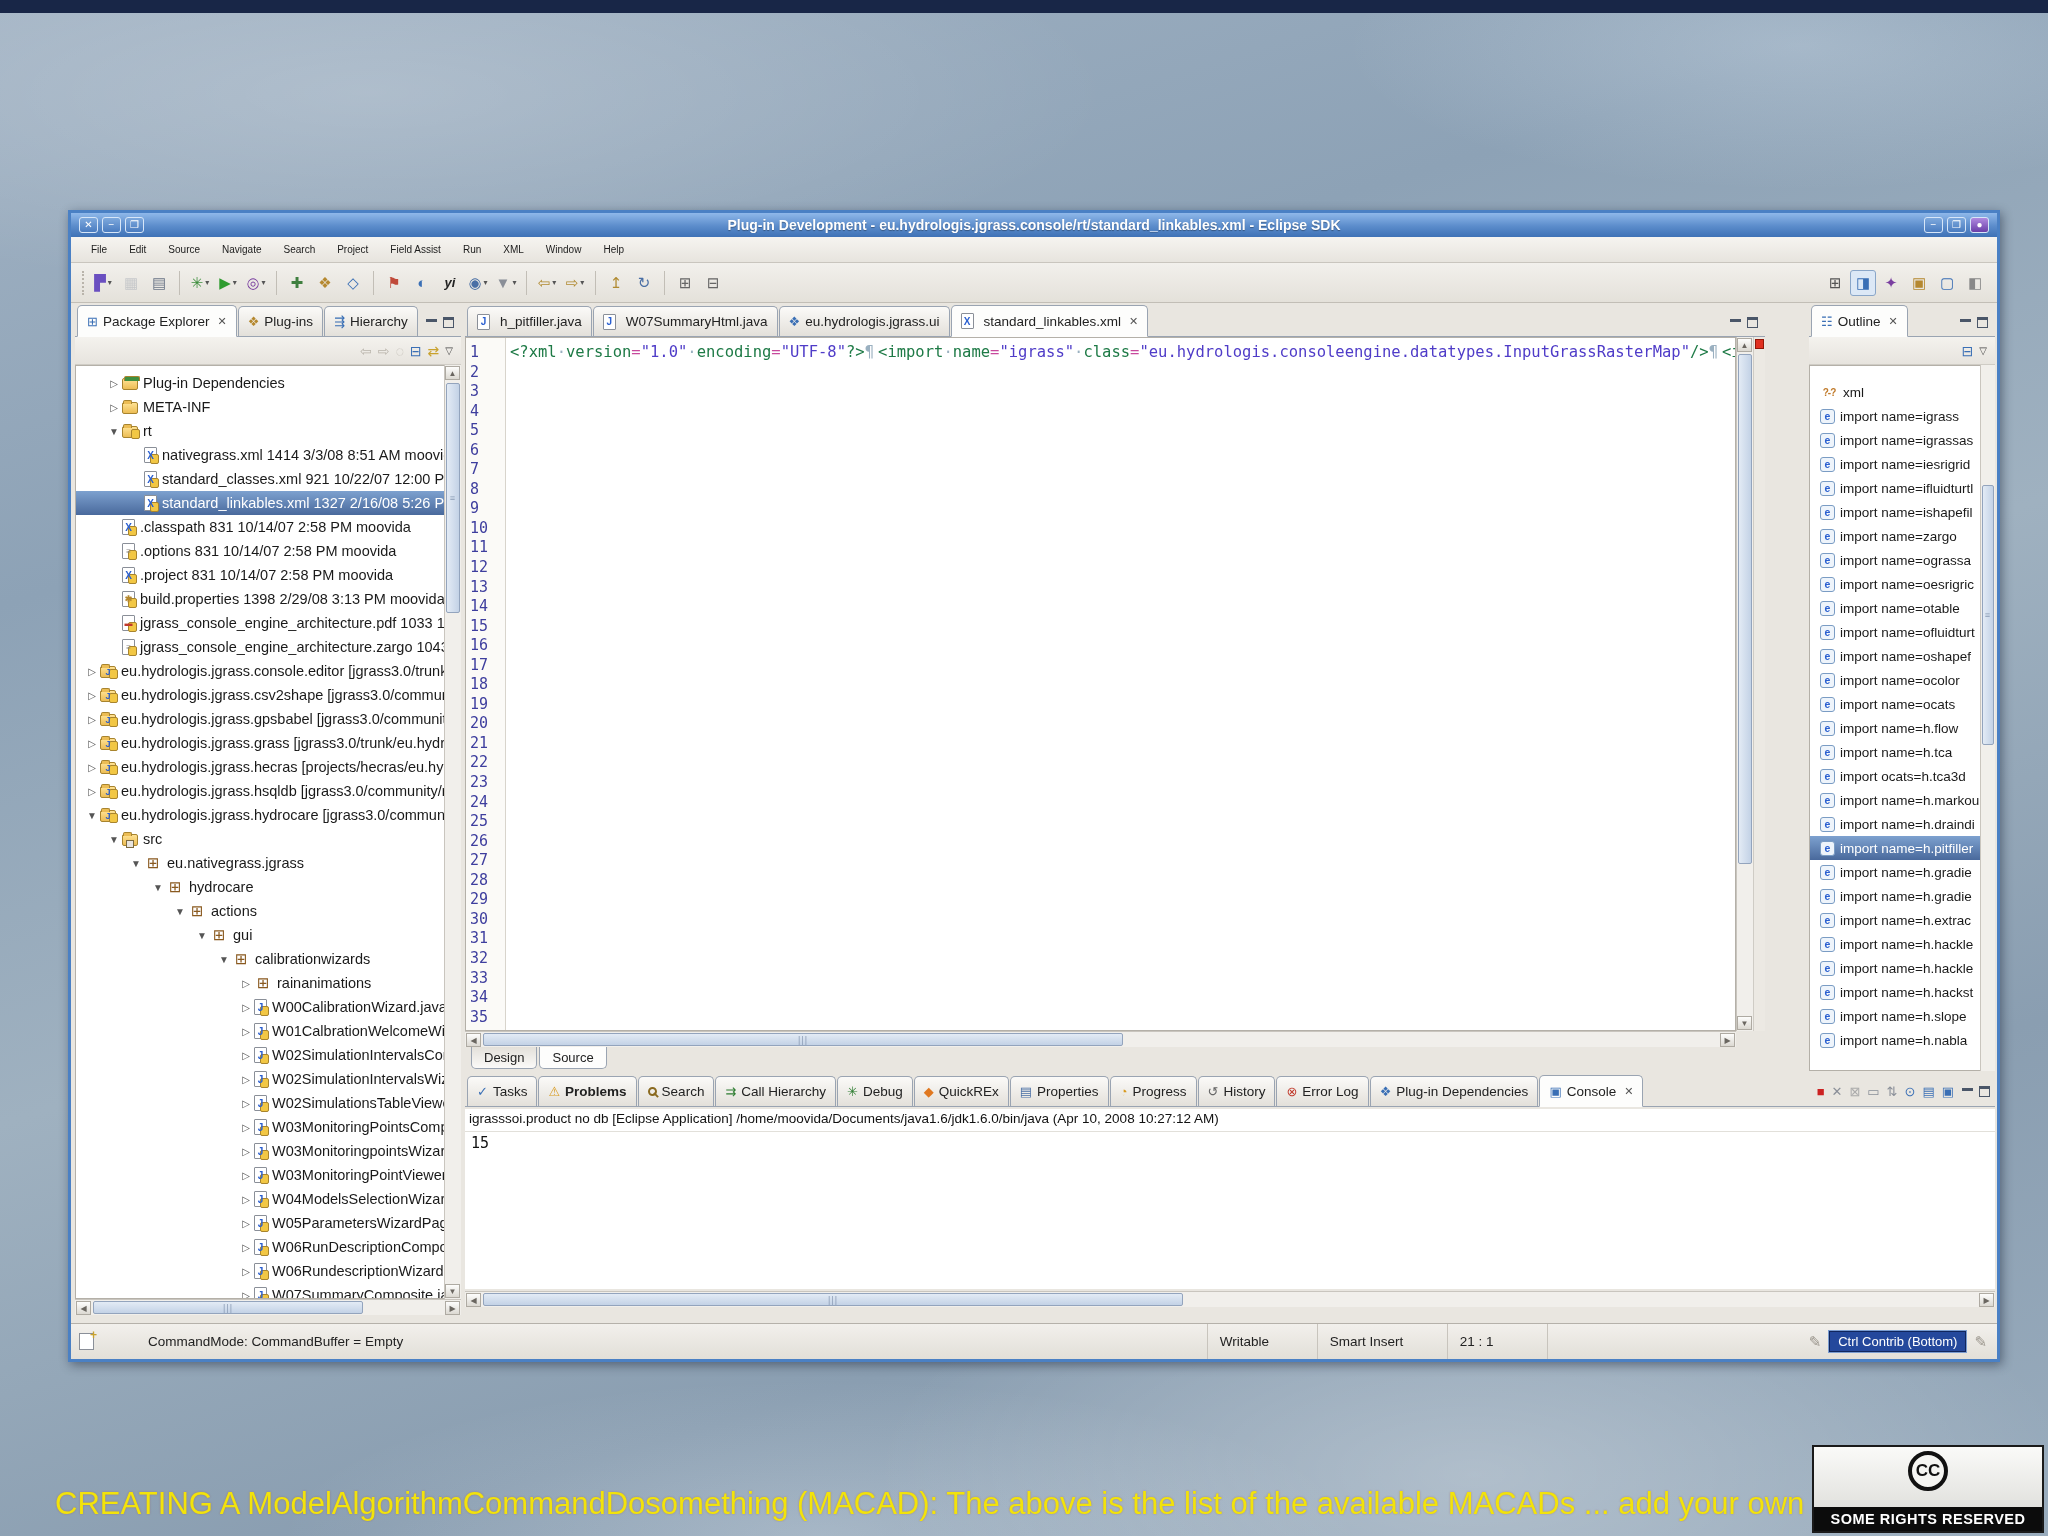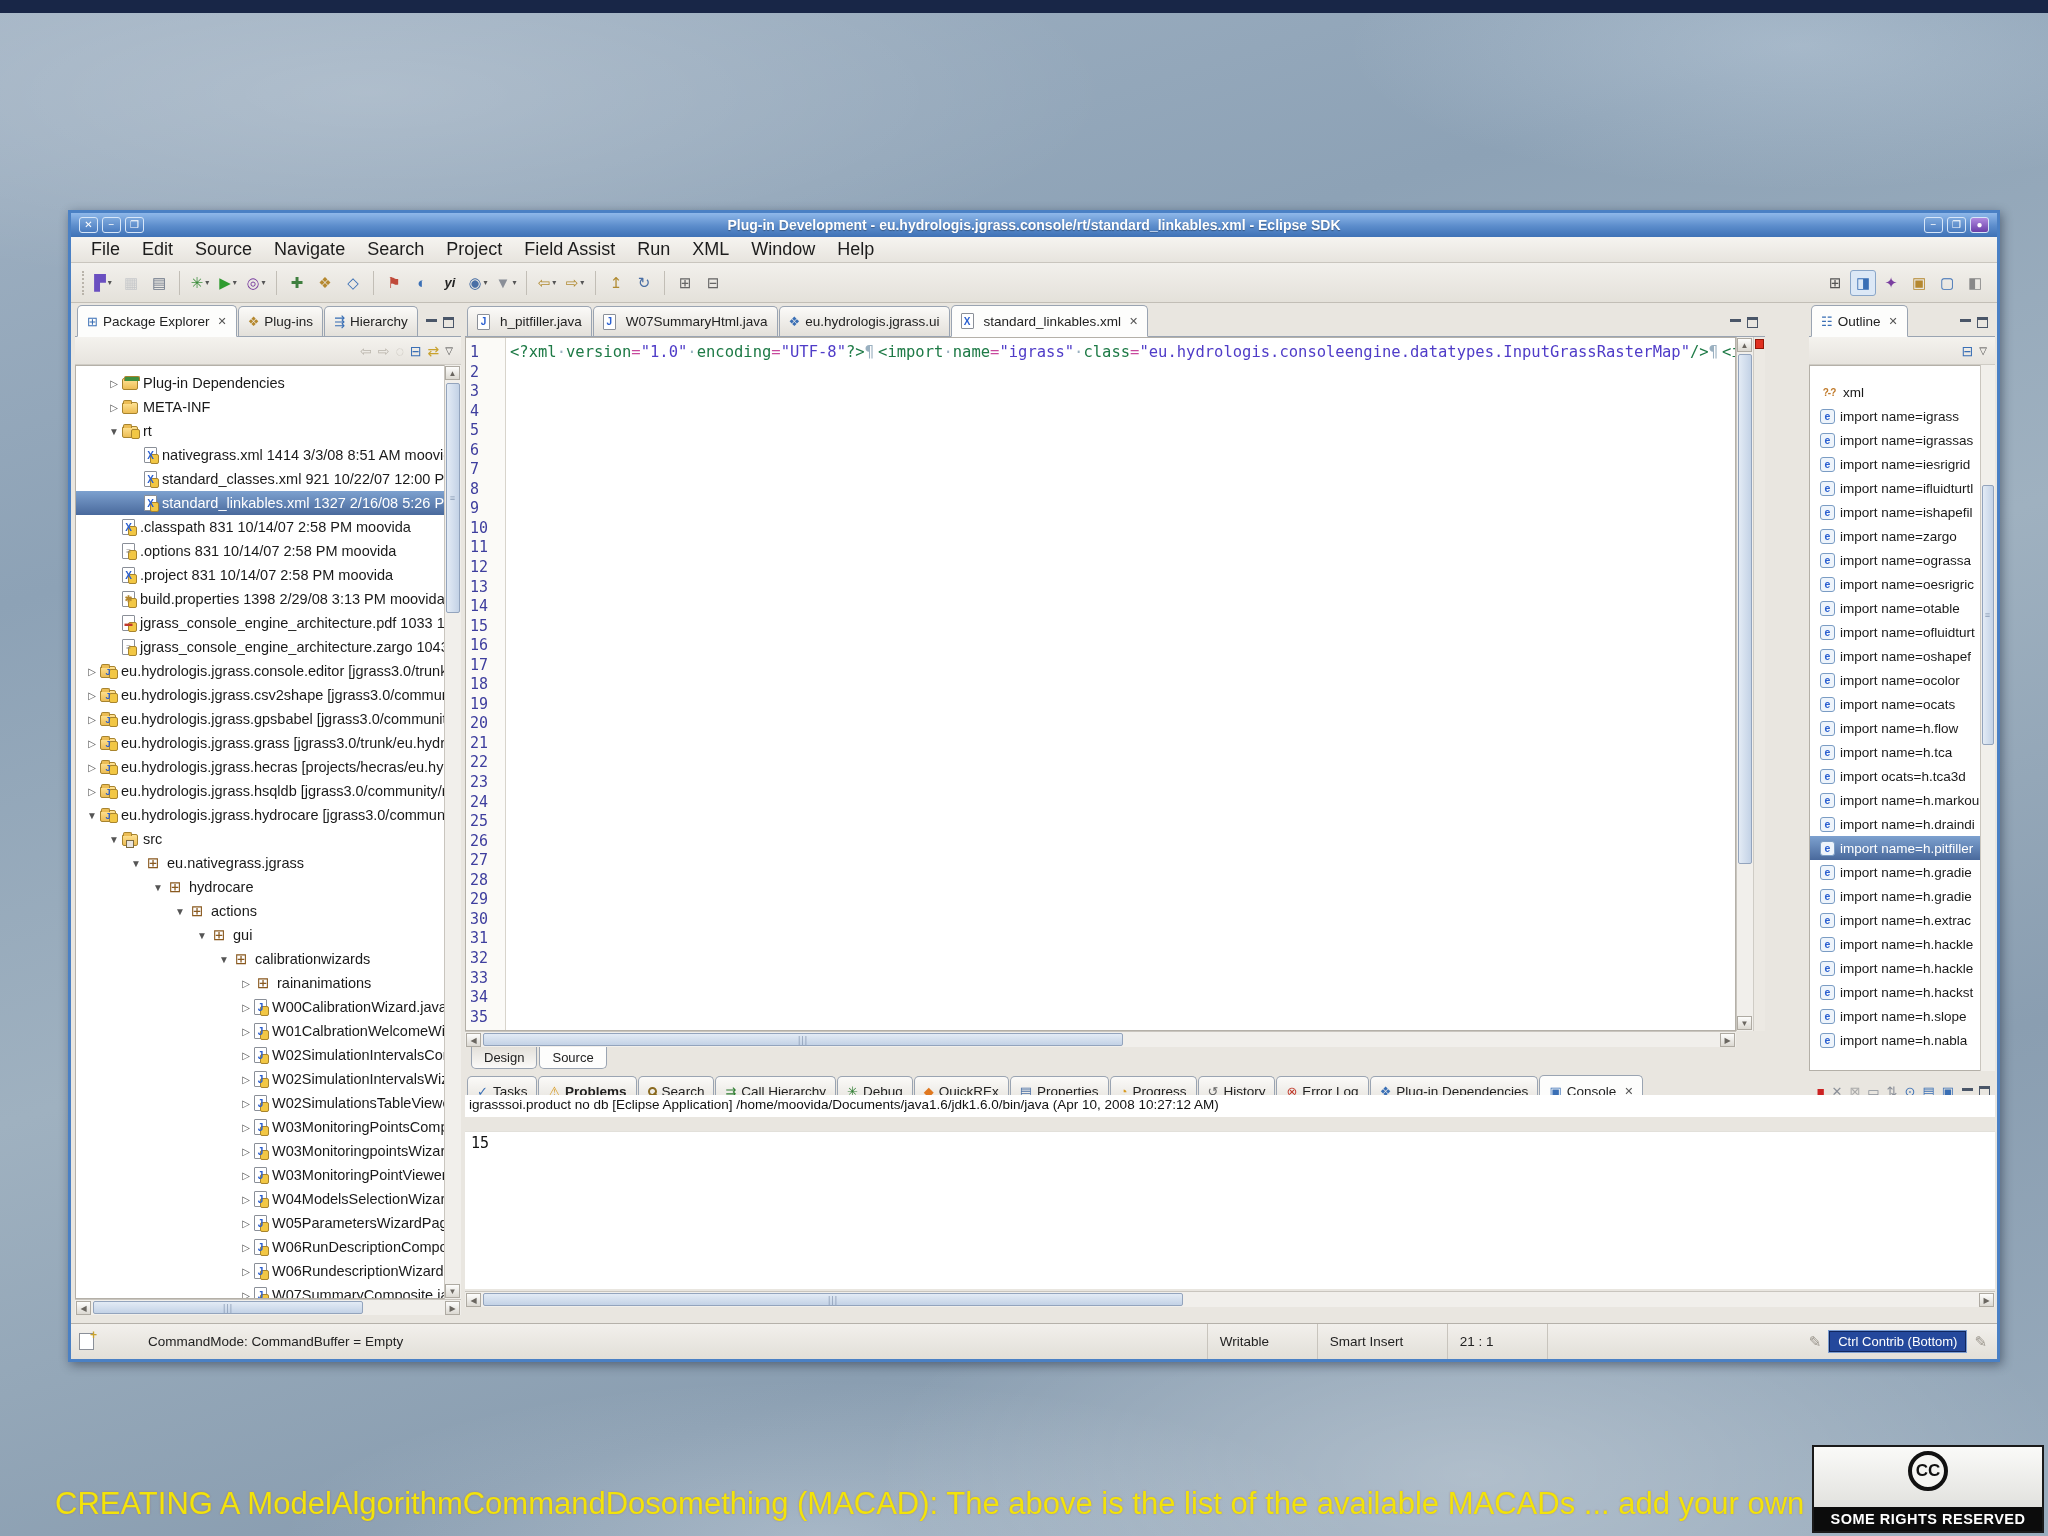--- a/index.html
+++ b/index.html
@@ -29,21 +29,21 @@
   .eclipse{position:absolute;left:68px;top:210px;width:1932px;height:1152px;background:#e9e6e0;
     border:3px solid #4a80c4;box-shadow:2px 3px 10px rgba(10,20,40,.45);}
   .titlebar{position:absolute;left:0;top:0;right:0;height:24px;
     background:linear-gradient(#8fb8ea,#5b8ccb 55%,#3f72b6);display:flex;align-items:center;padding:0 6px;}
   .tb-title{flex:1;text-align:center;color:#fff;font-size:14px;font-weight:bold;white-space:nowrap;overflow:hidden;
     text-shadow:0 1px 1px rgba(0,0,0,.35);}
   .cap-btn{width:19px;height:16px;margin:0 2px;border:1px solid #d7e6f8;border-radius:3px;
     background:linear-gradient(#7ea9dd,#4a7cc0);color:#fff;font-size:10px;line-height:14px;text-align:center;flex:none;}
   .menubar{position:absolute;left:0;top:24px;right:0;height:26px;background:linear-gradient(#f6f4f0,#e7e4de);
     border-bottom:1px solid #c9c5be;display:flex;align-items:center;padding:0 10px;gap:2px;}
-  .menu-item{padding:2px 10px;font-size:18px;color:#1c1c1c;white-space:nowrap;}
+  .menu-item{padding:2px 10px;font-size:10px;color:#1c1c1c;white-space:nowrap;}
   .toolbar{position:absolute;left:0;top:50px;right:0;height:40px;background:linear-gradient(#f2f0ec,#e4e1da);
     border-bottom:1px solid #c2beb6;display:flex;align-items:center;padding:0 8px;}
   .tb-btn{height:26px;min-width:26px;display:flex;align-items:center;justify-content:center;margin:0 1px;
     border:1px solid transparent;border-radius:3px;font-size:15px;}
   .tb-btn.active{border-color:#8aa6c8;background:#dce8f6;}
   .tb-btn .dd{font-size:8px;color:#555;margin-left:2px;}
   .tb-btn.dis{opacity:.38;}
   .tb-sep{width:1px;height:24px;background:#c2beb6;margin:0 6px;}
   .tb-handle{width:4px;height:24px;margin:0 3px;border-left:2px dotted #b9b4ab;}
   .tb-right{margin-left:auto;display:flex;align-items:center;}
@@ -100,21 +100,21 @@
   .t-tag{color:#1e7a46;} .t-attr{color:#1e7a46;} .t-val{color:#4f3cc8;} .t-eq{color:#c8489c;}
   .t-ws{color:#9ab0c0;} .t-pil{color:#9ab0c0;}
   .ed-vscroll{position:absolute;right:12px;top:32px;bottom:40px;width:17px;background:#f1efeb;border-left:1px solid #c9c5be;}
   .ruler{position:absolute;right:0;top:32px;bottom:40px;width:12px;background:#ece9e3;border-left:1px solid #cfccc5;}
   .red-marker{position:absolute;right:1px;top:2px;width:9px;height:10px;background:#e03020;border:1px solid #901808;}
   .ds-tabs{position:absolute;left:0;bottom:0;height:24px;display:flex;align-items:flex-start;padding-left:6px;}
   .ds-tab{height:22px;padding:0 12px;border:1px solid #9aa4b2;border-top:none;border-radius:0 0 5px 5px;
     background:linear-gradient(#e3e0da,#fbfaf8);font-size:13px;display:flex;align-items:center;color:#222;margin-right:2px;}
   .ds-tab.active{background:#fdfdfc;}
   
-  .console-header{position:absolute;left:0;right:0;top:20px;height:22px;font-size:13.5px;color:#111;
+  .console-header{position:absolute;left:0;right:0;top:34px;height:22px;font-size:13.5px;color:#111;
     padding:2px 4px;background:#fff;white-space:nowrap;overflow:hidden;}
   .console-body{position:absolute;left:0;right:0;top:56px;bottom:26px;background:#fff;border-top:1px solid #e2e0da;
     font-family:"DejaVu Sans Mono",monospace;font-size:15px;color:#111;padding:2px 6px;}
   .bp-right{margin-left:auto;display:flex;align-items:center;gap:7px;margin-bottom:8px;margin-right:4px;}
   .bp-ic{font-size:13px;line-height:1;}
   
   .statusbar{position:absolute;left:0;right:0;bottom:0;height:36px;background:linear-gradient(#f2f0ec,#e2dfd8);
     border-top:1px solid #b5b1aa;display:flex;align-items:center;font-size:13.5px;color:#222;}
   .sb-seg{height:100%;display:flex;align-items:center;padding:0 12px;border-left:1px solid #c8c4bd;white-space:nowrap;}
   .sb-left{display:flex;align-items:center;gap:10px;padding-left:8px;flex:1;}

